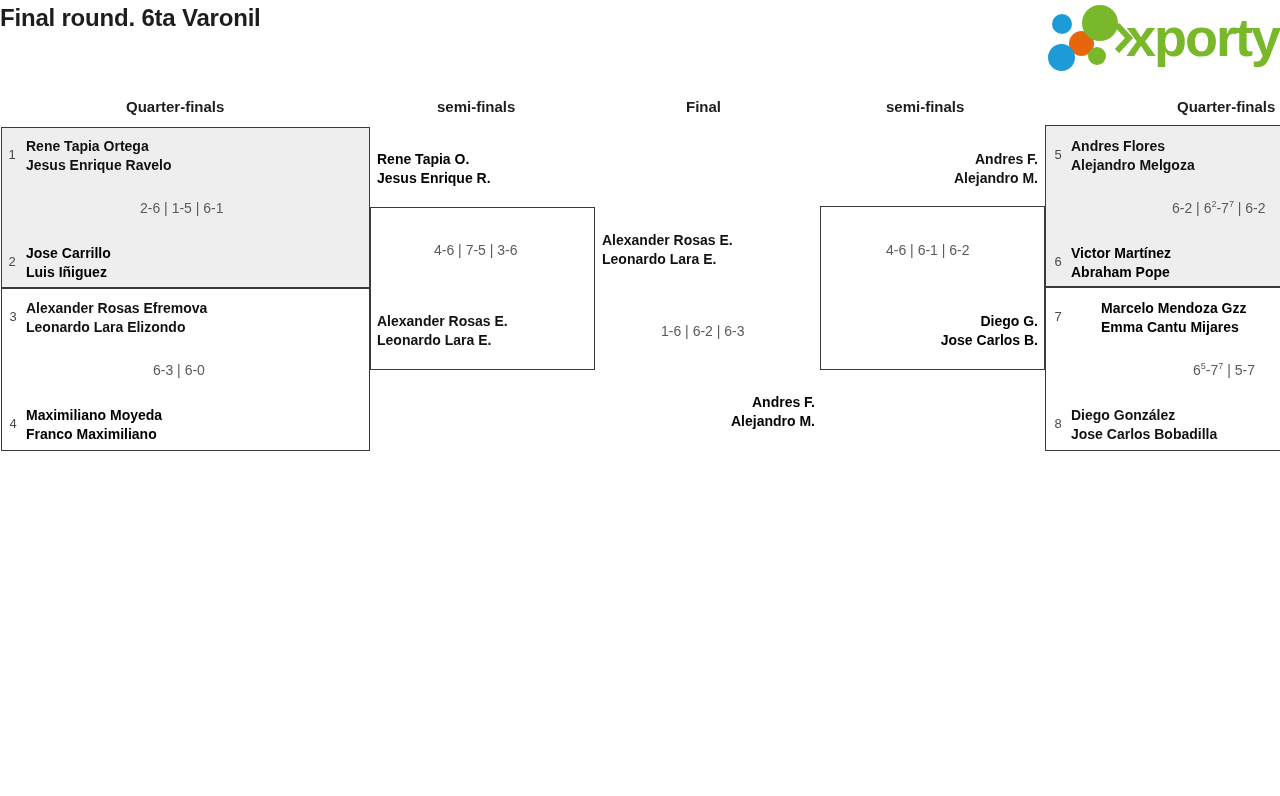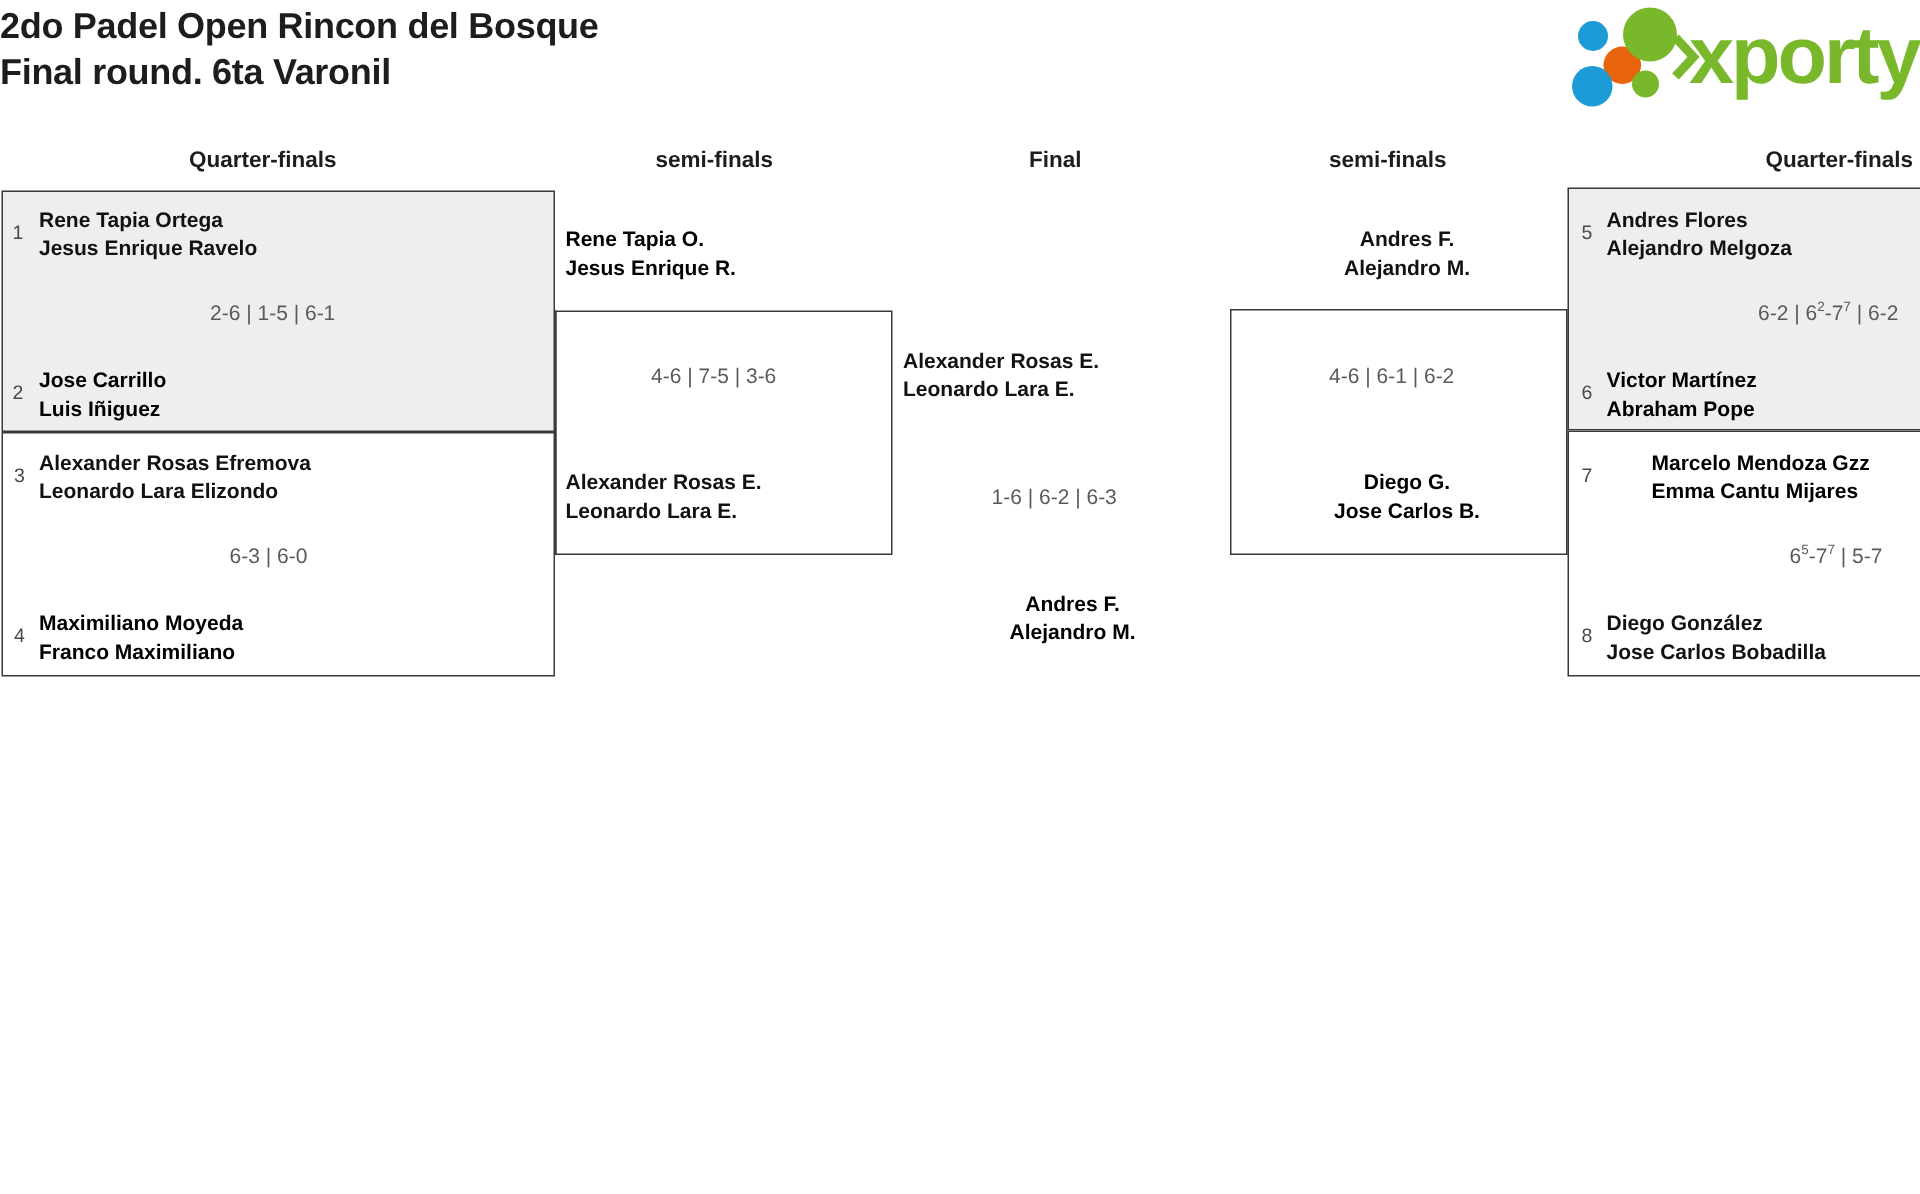--- a/index.html
+++ b/index.html
@@ -116,21 +116,21 @@
   
   .team {
     position: absolute;
     font-size: 14px;
     line-height: 19px;
     white-space: nowrap;
   }
   .team .line { display: block; }
   .team.winner { color: #121212; font-weight: bold; }
   .team.loser  { color: #000000; font-weight: bold; }
-  .team.align-right { text-align: center; }
+  .team.align-right { text-align: right; }
 
   
   .seed {
     position: absolute;
     font-size: 13px;
     color: #4a4a4a;
     line-height: 16px;
     width: 14px;
     text-align: center;
   }
@@ -152,21 +152,20 @@
   
   .connector {
     position: absolute;
     background: #3a3a3a;
   }
 </style>
 </head>
 <body>
 
 <div id="header-title">
-  <span class="title-line">2do Padel Open Rincon del Bosque</span>
   <span class="title-line">Final round. 6ta Varonil</span>
 </div>
 
 <div id="brand-logo">
   <div class="dots">
     <span class="dot dot-blue-sm"></span>
     <span class="dot dot-orange"></span>
     <span class="dot dot-blue-lg"></span>
     <span class="dot dot-green-lg"></span>
     <span class="dot dot-green-sm"></span>

